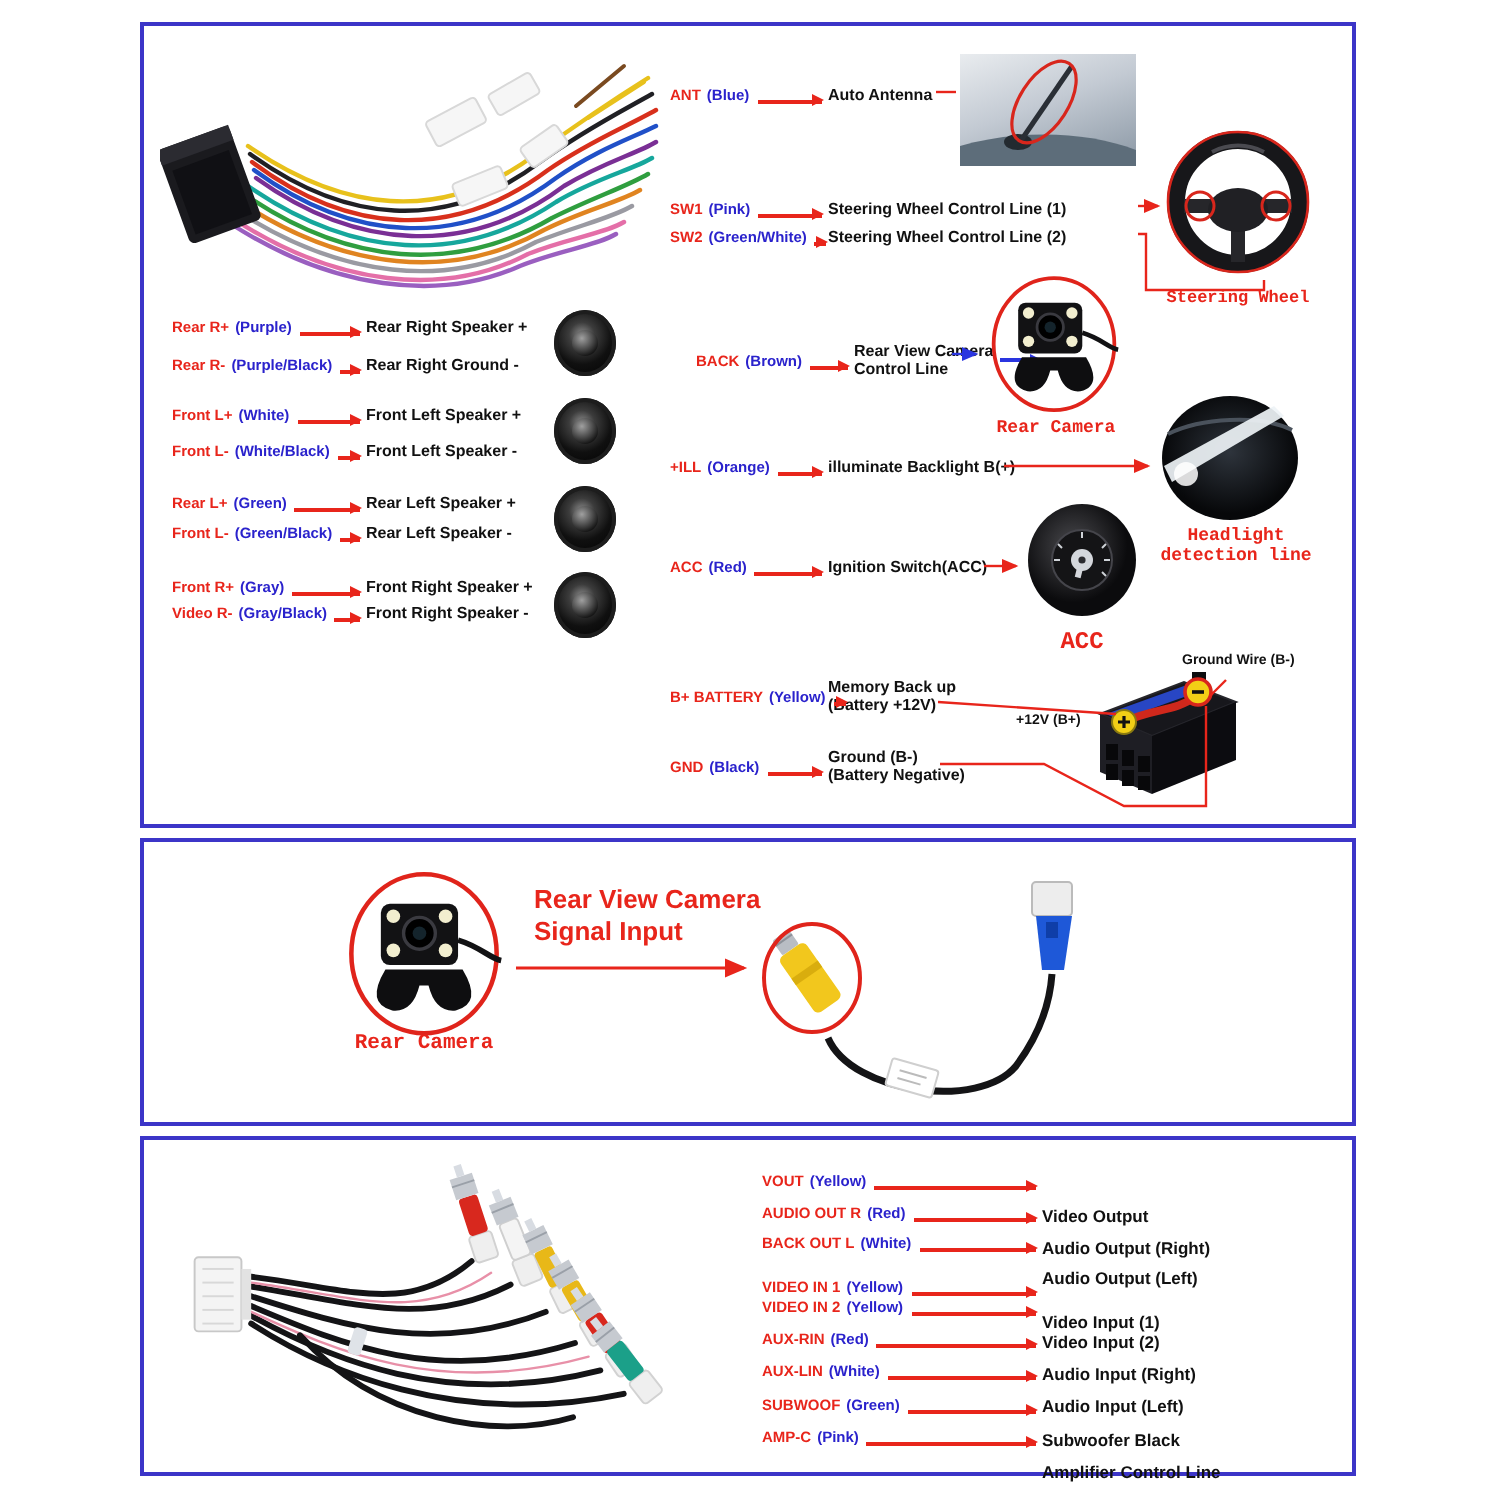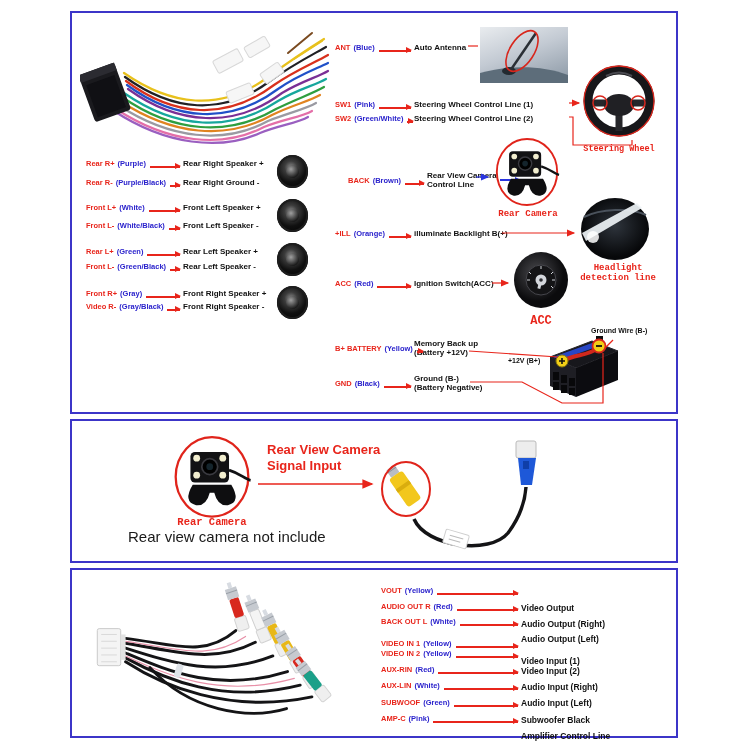--- a/index.html
+++ b/index.html
@@ -366,21 +366,20 @@
       <circle cx="21.5" cy="19.5" r="3" fill="#f2eecf"></circle>
         <circle cx="44.5" cy="19.5" r="3" fill="#f2eecf"></circle>
       <circle cx="21.5" cy="34.5" r="3" fill="#f2eecf"></circle>
         <circle cx="44.5" cy="34.5" r="3" fill="#f2eecf"></circle>
       <circle cx="33" cy="27" r="7" fill="#000" stroke="#3a3a40" stroke-width="1.5"></circle>
       <circle cx="33" cy="27" r="3" fill="#14242c"></circle>
       <path d="M18,43 Q9,58 21,61 Q30,62 33,50 L37,50 Q40,62 49,61 Q61,58 52,43 Z" fill="#0e0e10"></path>
       <path d="M50,30 C60,33 64,38 69,39" stroke="#121214" stroke-width="2.5" fill="none"></path>
     </svg>
     <div class="cap" style="left:94px;top:95px;width:92px;font-size:10.5px">Rear Camera</div>
-    <div class="note" style="left:56px;top:107px">Rear view camera not include</div>
 
     <div class="title2" style="left:195px;top:21px">
       <span>Rear View Camera</span><br><span>Signal Input</span>
     </div>
 
     <svg class="abs" style="left:306px;top:16px" width="170" height="122" viewBox="0 0 170 122">
       <path d="M36,82 C48,110 112,118 130,96 C142,80 147,64 148,50" stroke="#141416" stroke-width="3.5" fill="none"></path>
       <g transform="translate(78,102) rotate(16)">
         <rect x="-12" y="-7" width="24" height="14" rx="1.5" fill="#fff" stroke="#cfcfcf"></rect>
         <line x1="-7" y1="-2" x2="7" y2="-2" stroke="#bbb" stroke-width="1"></line>

